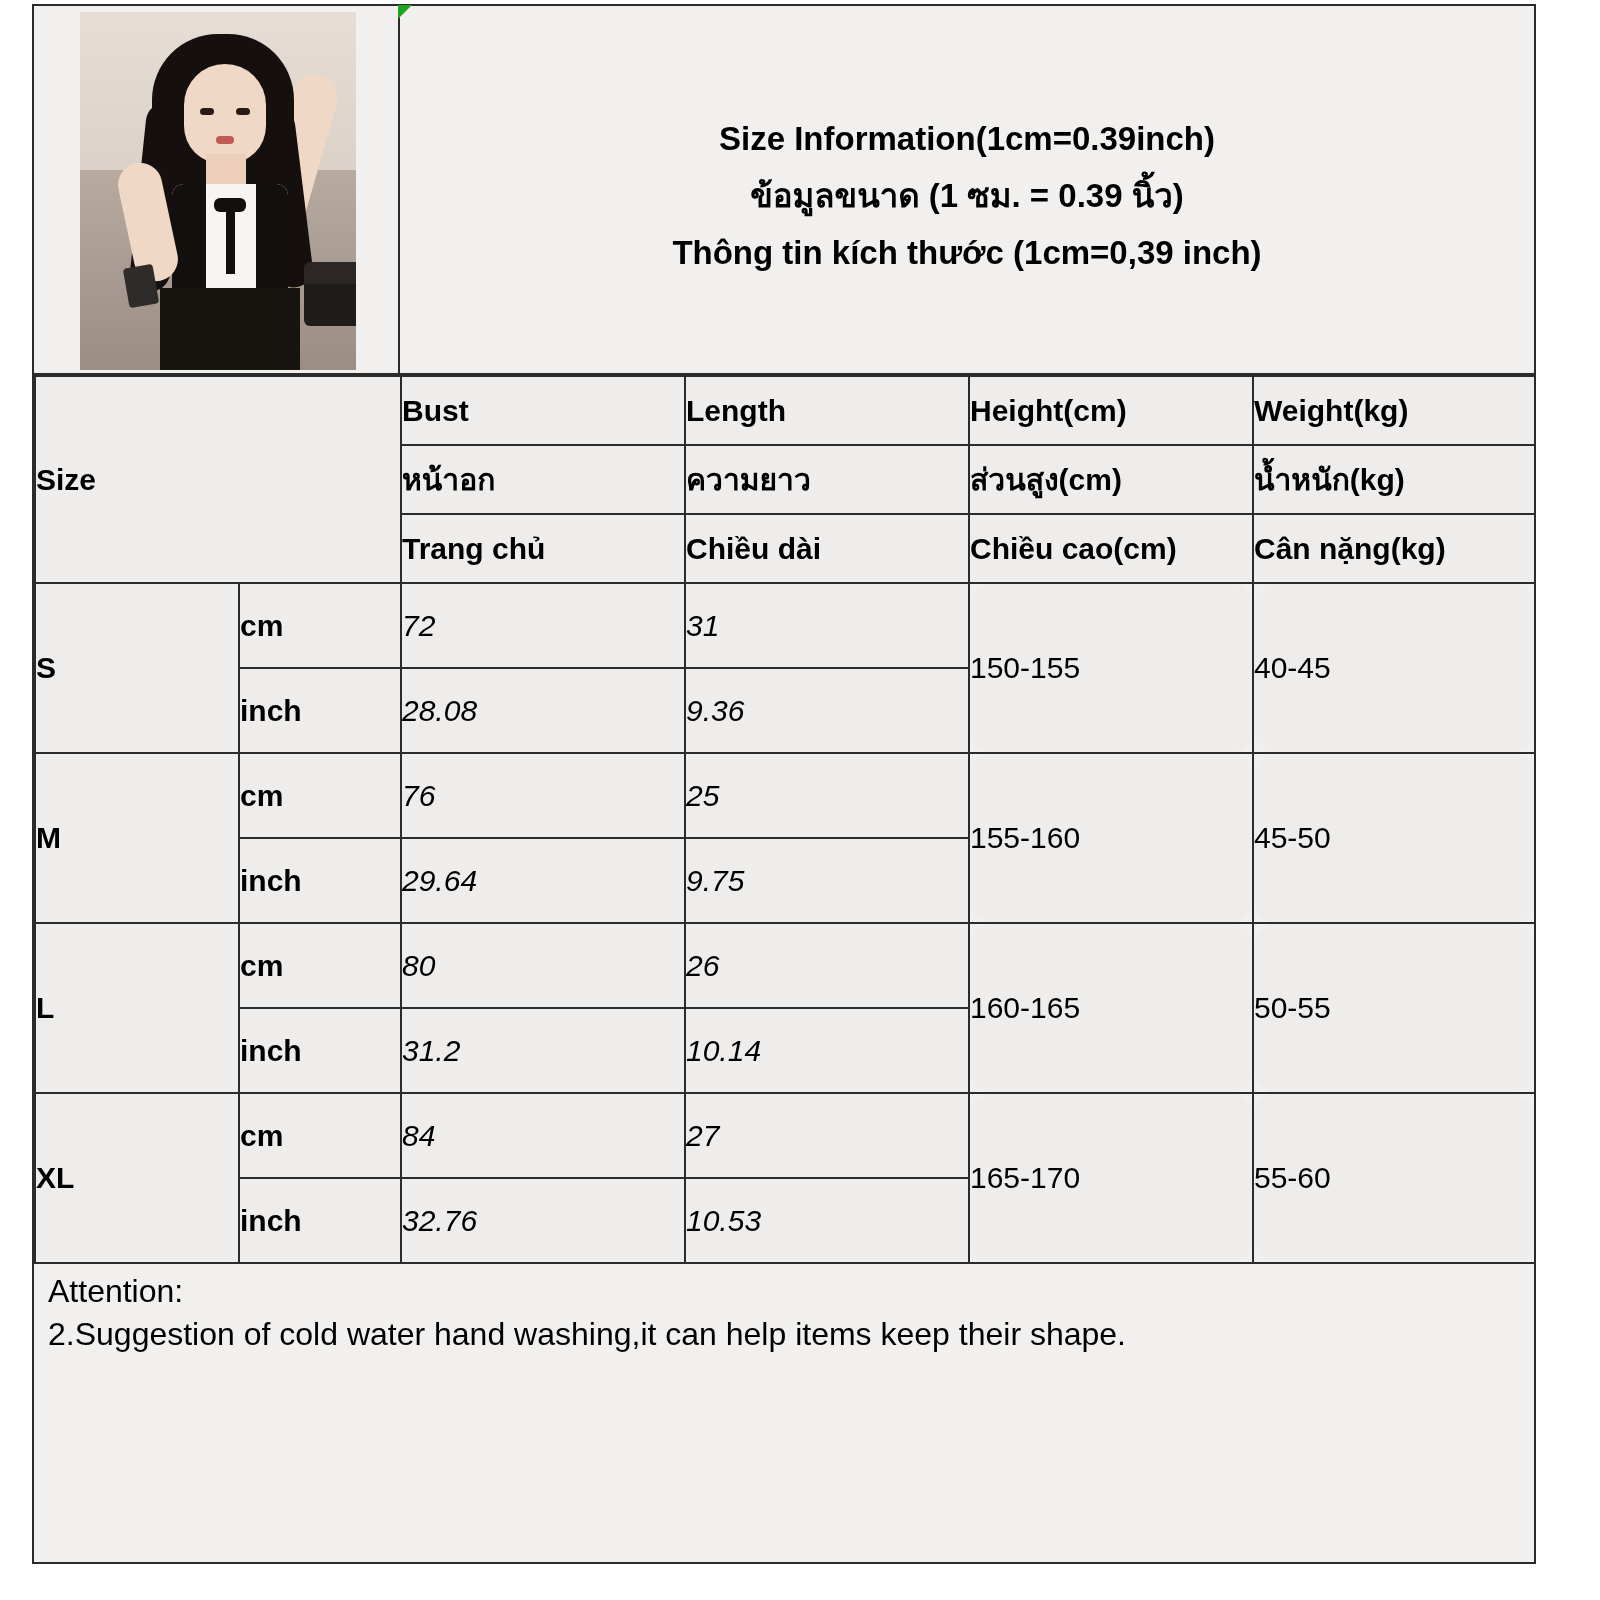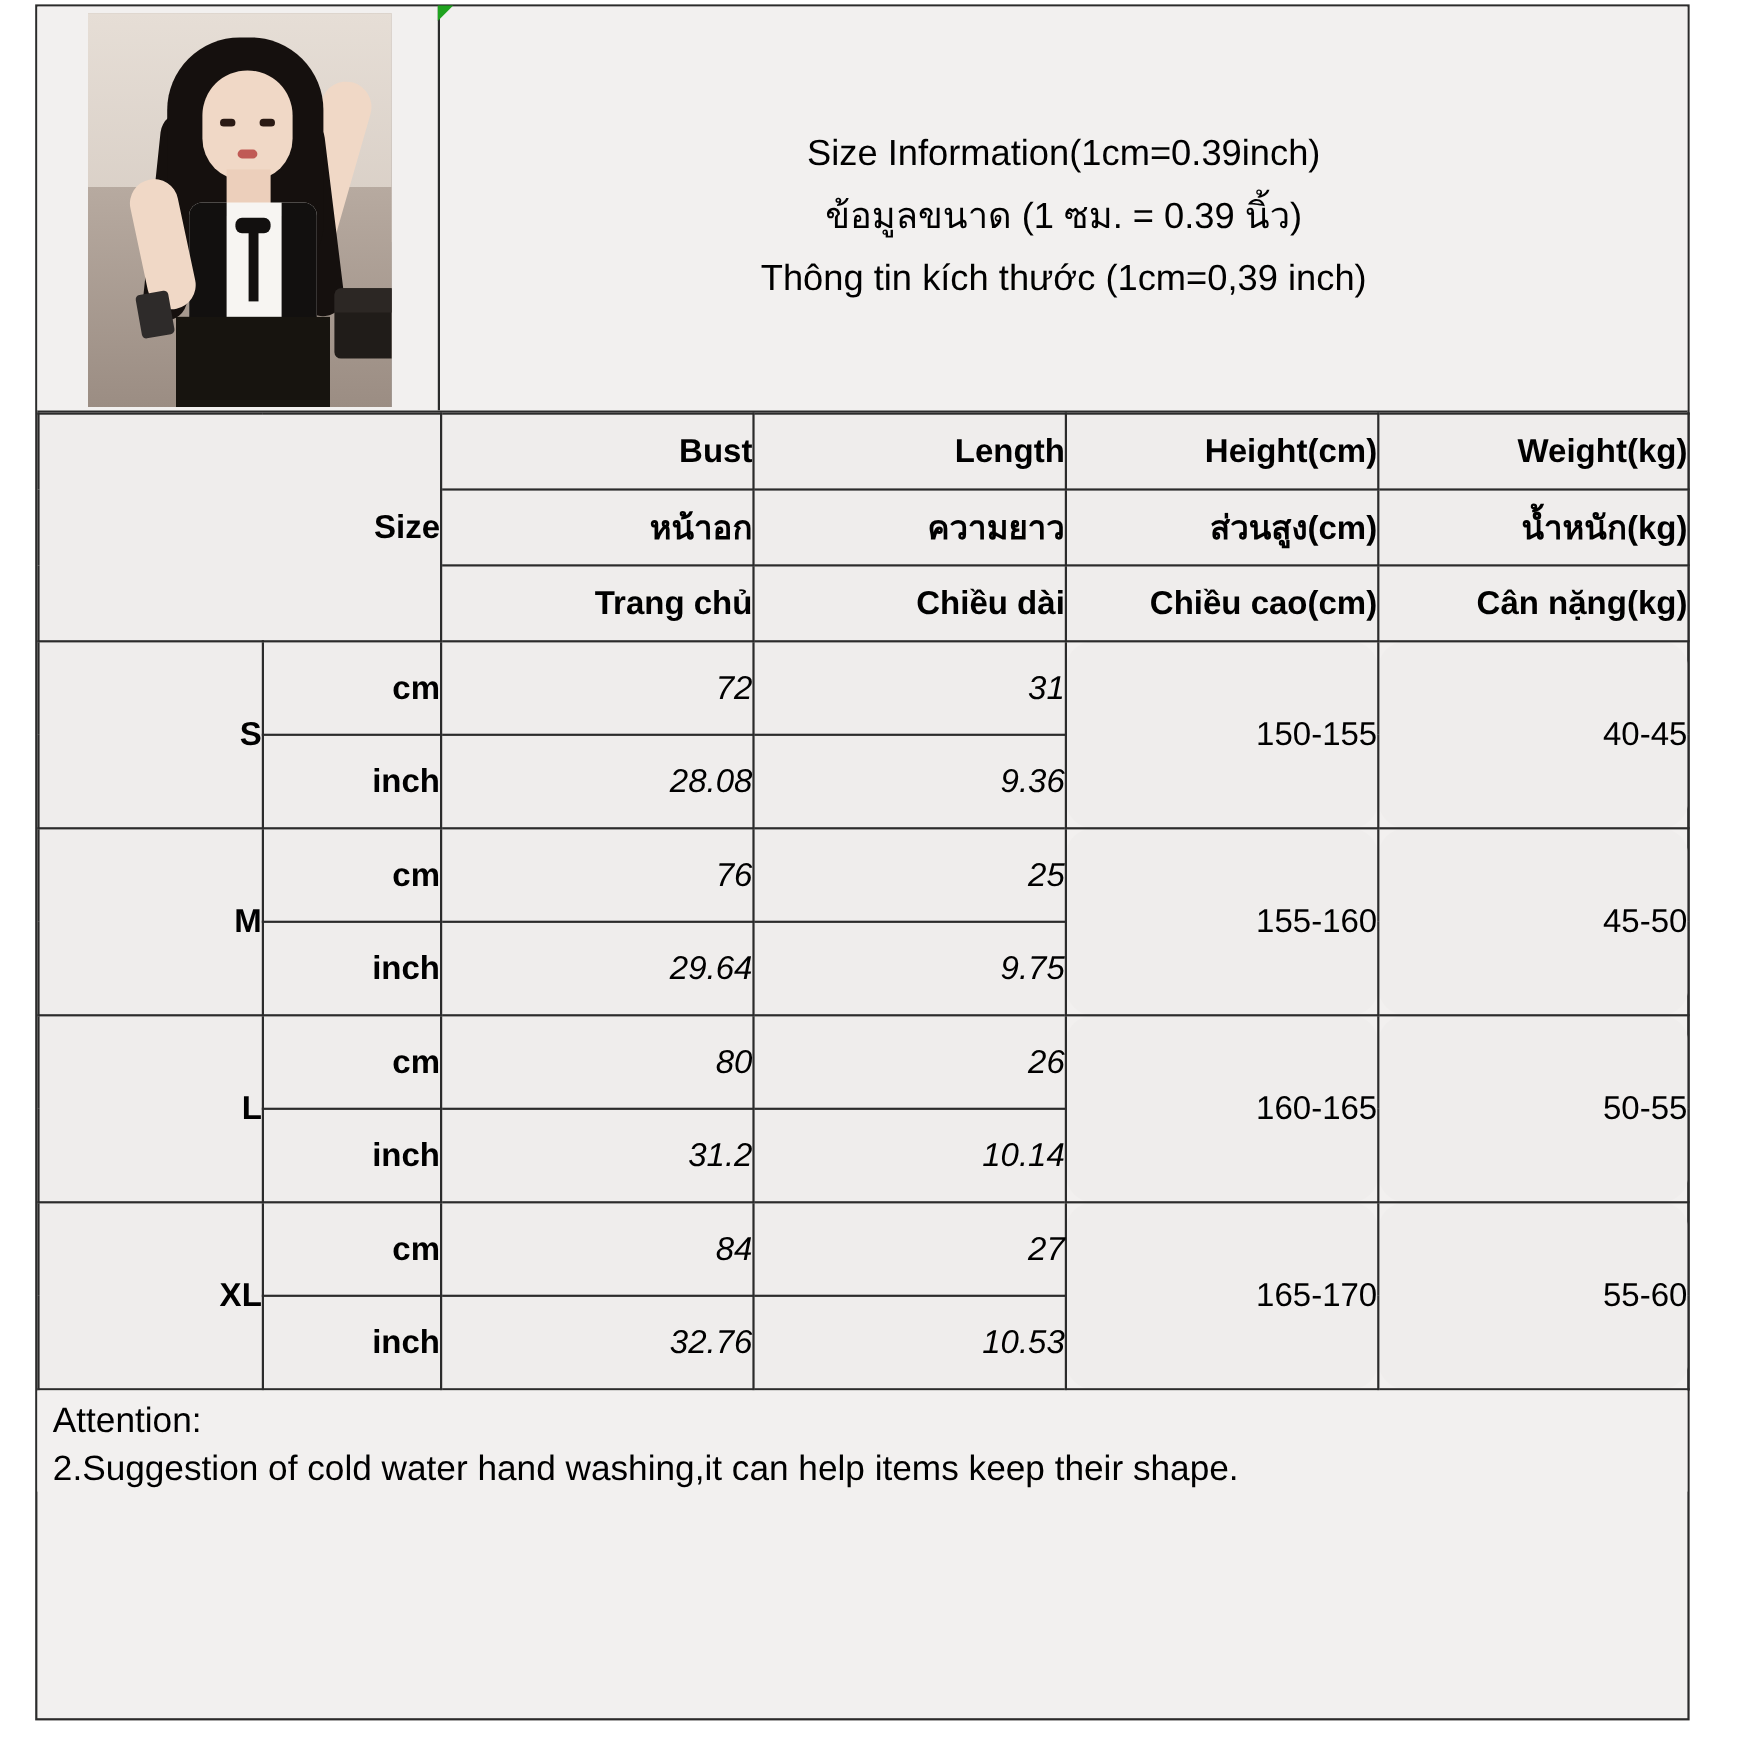--- a/index.html
+++ b/index.html
@@ -150,36 +150,36 @@
     background: #f2f0ef;
     display: flex;
     flex-direction: column;
     align-items: center;
     justify-content: center;
     padding-top: 14px;
     box-sizing: border-box;
   }
   .title-line {
     font-size: 33px;
-    font-weight: normal;
+    font-weight: bold;
     line-height: 1.72;
     text-align: center;
     color: #000;
     white-space: nowrap;
   }
 
   
   table.size-table {
     border-collapse: collapse;
     width: 100%;
     table-layout: fixed;
   }
   table.size-table td {
     border: 2px solid #2b2b2b;
-    text-align: right;
+    text-align: left;
     vertical-align: middle;
     font-size: 30px;
     color: #000;
     background: #efedec;
     padding: 0;
   }
   .c-size   { width: 204px; }
   .c-unit   { width: 162px; }
   .c-bust   { width: 284px; }
   .c-length { width: 284px; }

